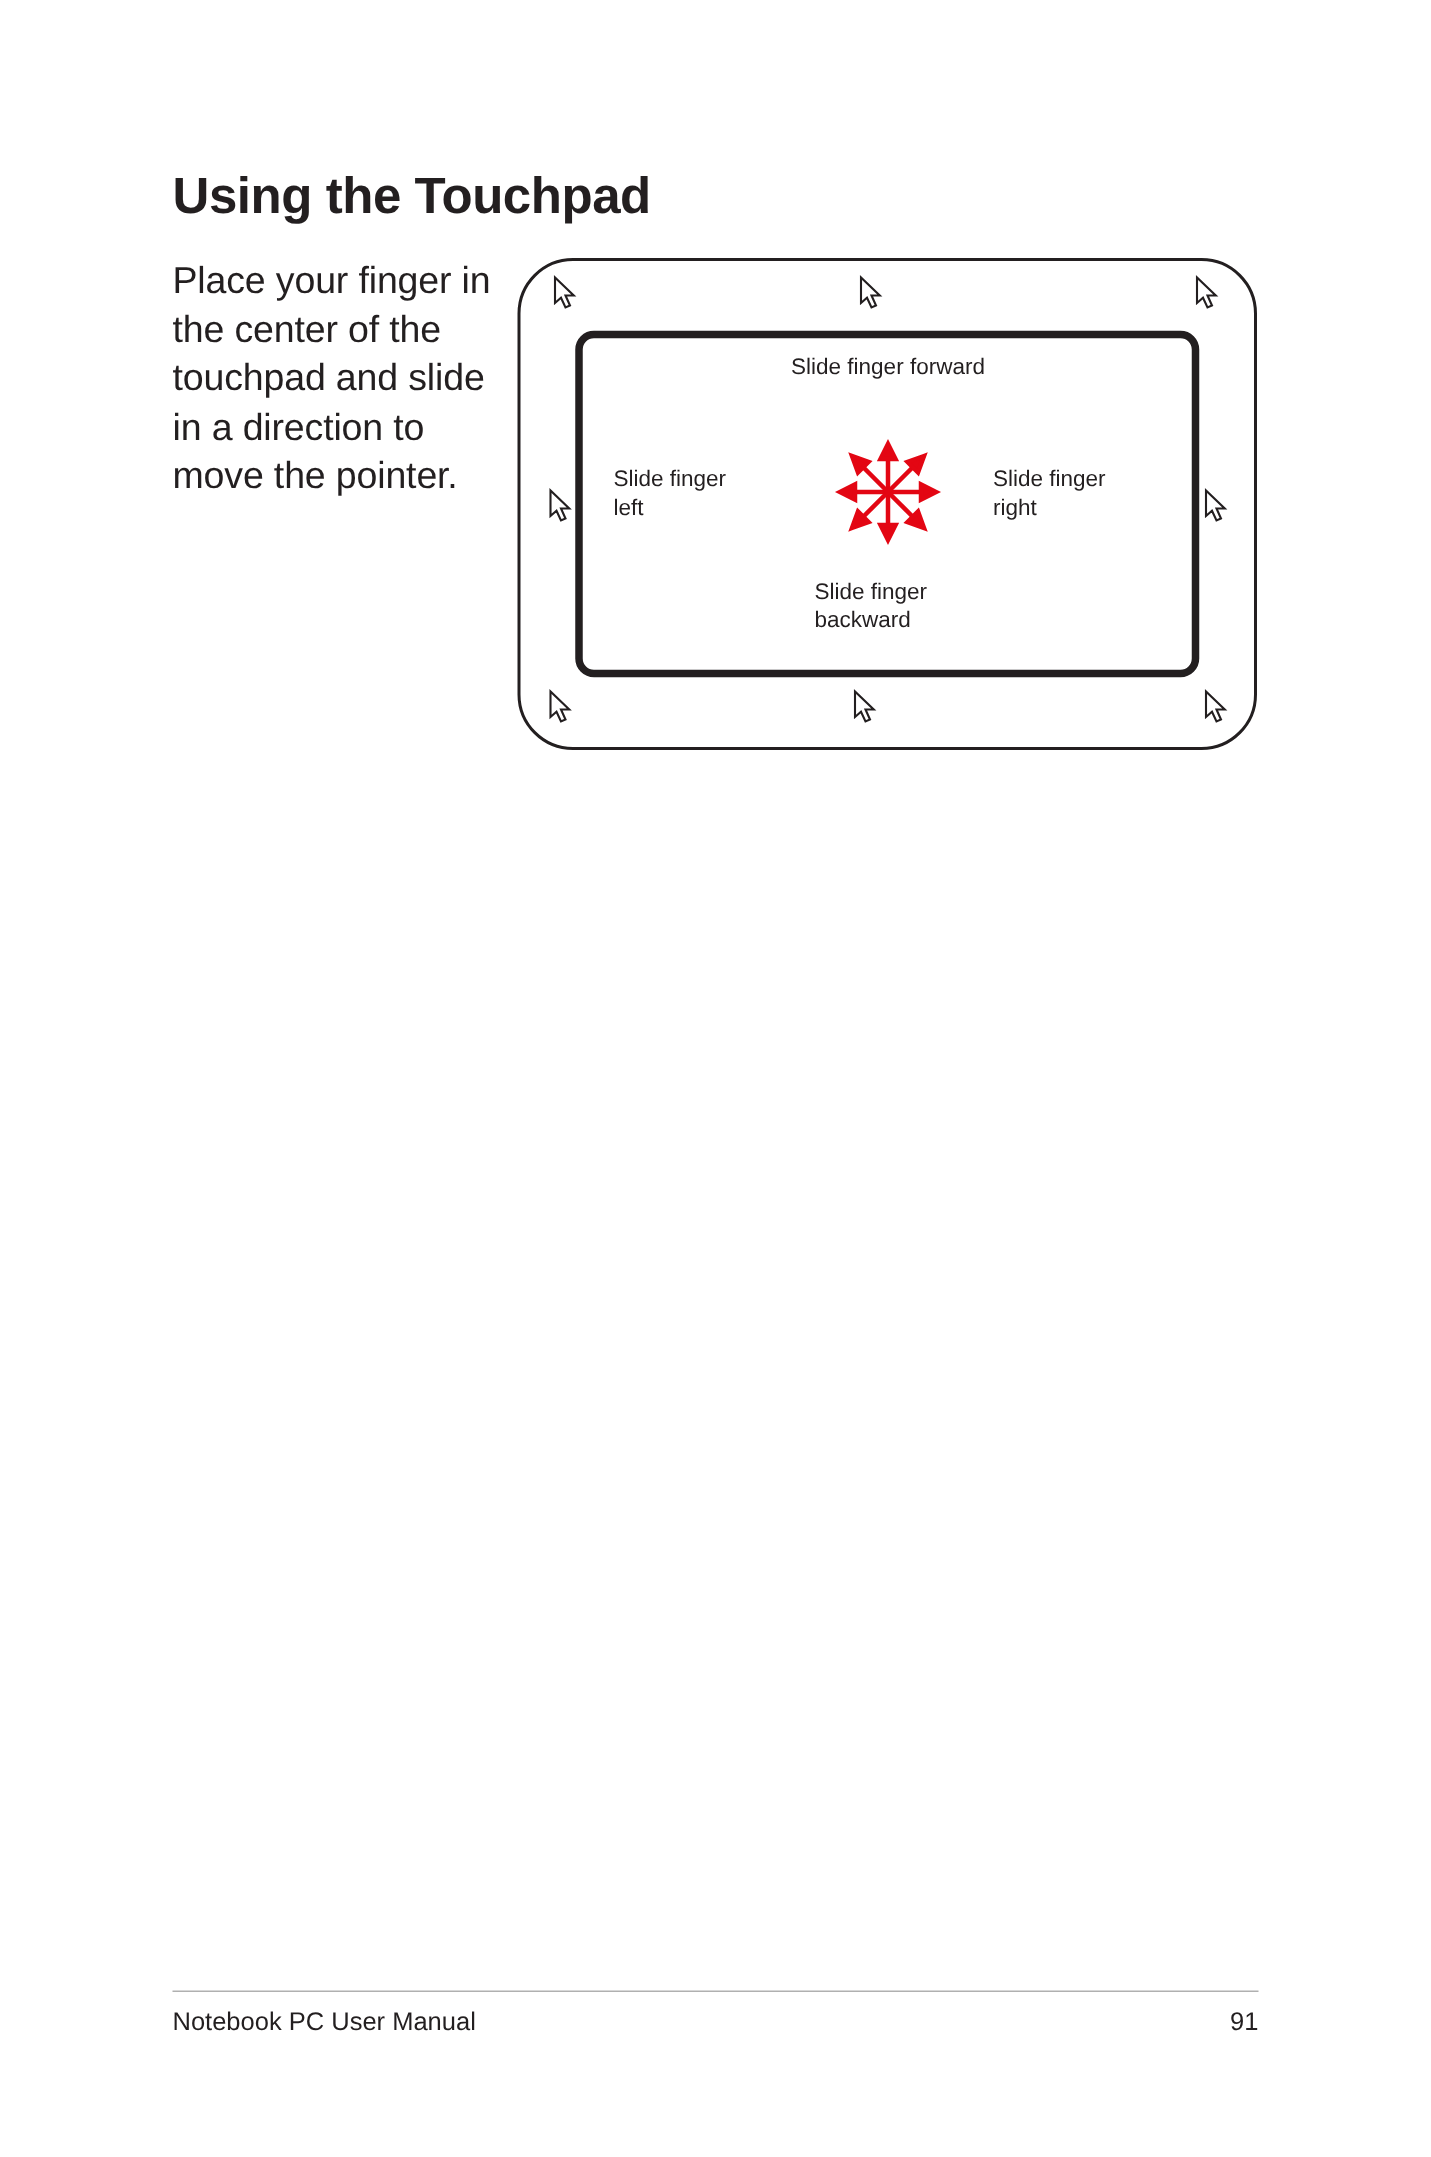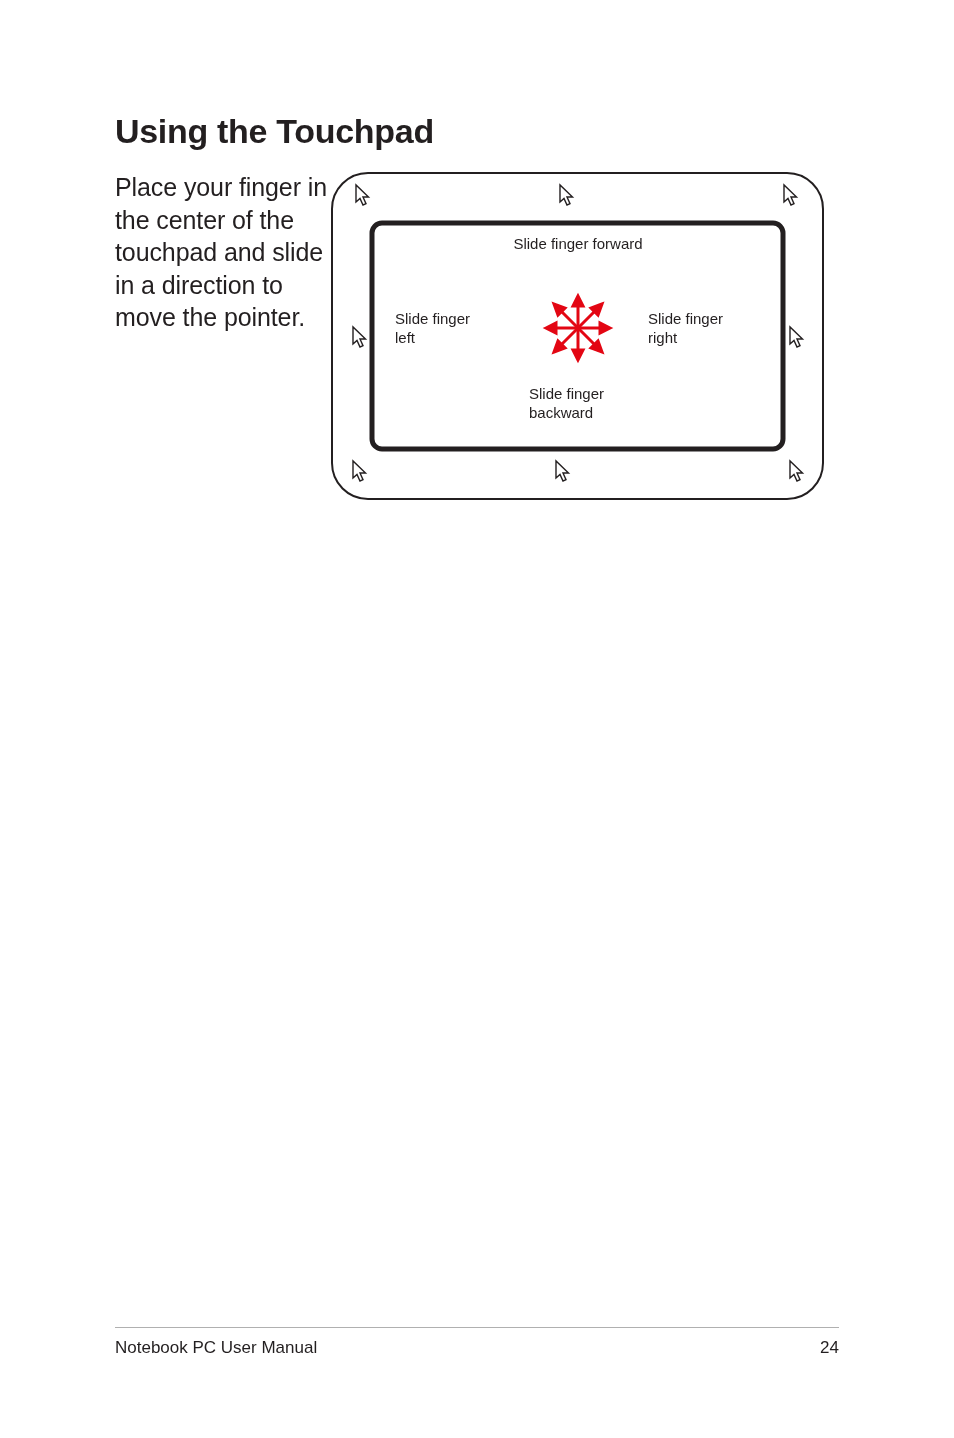--- a/index.html
+++ b/index.html
@@ -29,20 +29,21 @@
     letter-spacing: -0.1px;
   }
   .subheading {
     font-size: 25px;
     font-weight: 700;
     margin-top: 32px;
     margin-bottom: 6px;
   }
   .moving-row {
     display: flex;
+    gap: 14px;
   }
   .moving-text {
     flex: 0 0 215px;
     font-size: 25px;
     line-height: 1.3;
     letter-spacing: -0.1px;
   }
   .diagram-wrap {
     flex: 1;
     display: flex;
@@ -120,15 +121,15 @@
         <text x="318" y="172" font-size="15" fill="#231f20" font-family="inherit">right</text>
 
         <text x="199" y="228" font-size="15" fill="#231f20" font-family="inherit">Slide finger</text>
         <text x="199" y="247" font-size="15" fill="#231f20" font-family="inherit">backward</text>
       </svg>
     </div>
   </div>
 
   <footer>
     <span>Notebook PC User Manual</span>
-    <span>24</span>
+    <span>91</span>
   </footer>
 </div>
 
 </body></html>

